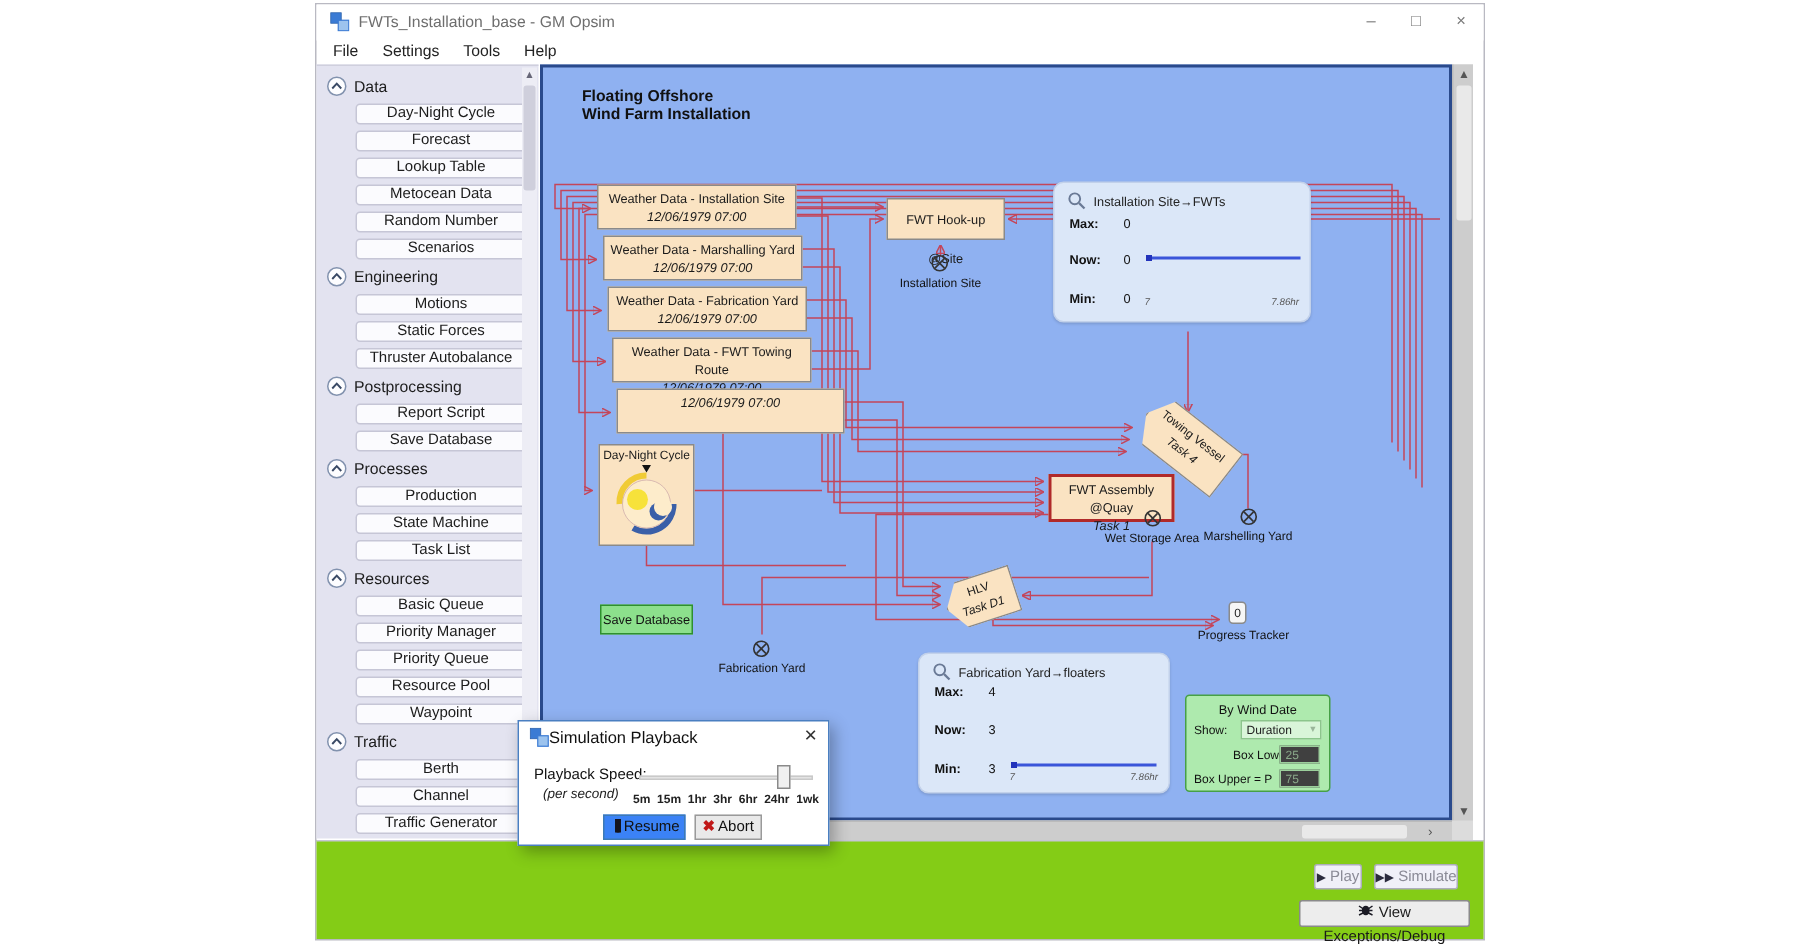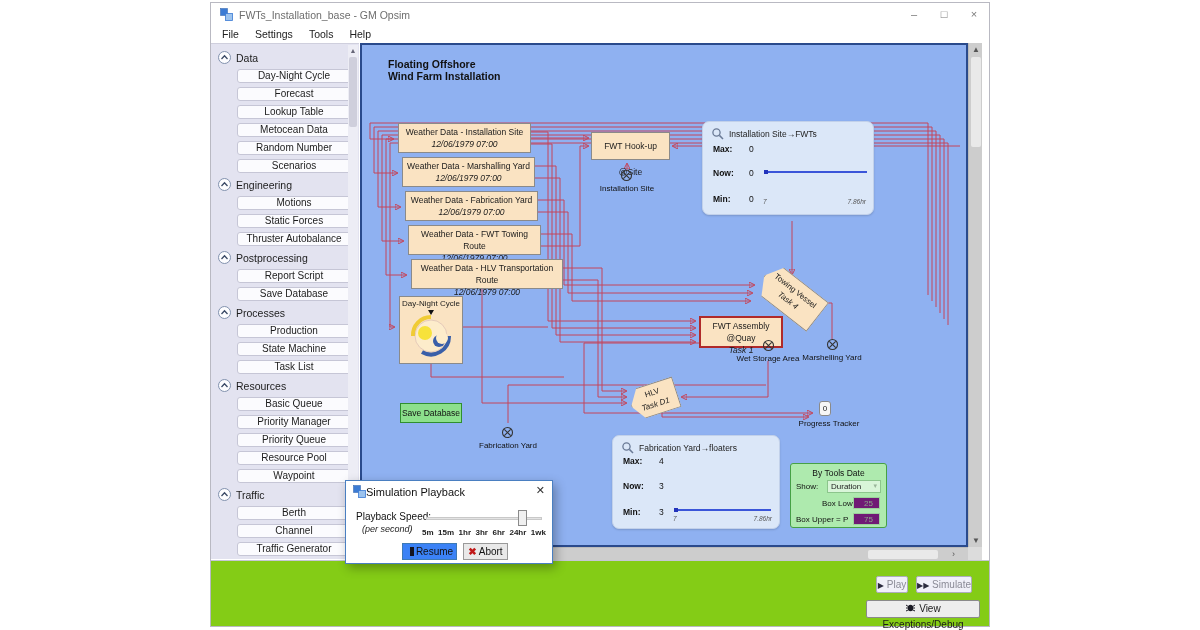--- a/index.html
+++ b/index.html
@@ -71,21 +71,21 @@
   .monitor .mline { position:absolute; height:2px; background:#3a55d9; }
   .monitor .mdot { position:absolute; width:4px; height:4px; background:#2233bb; }
   .monitor .ax { position:absolute; font-size:6.5px; font-style:italic; color:#555; }
   .mag-icon { position:absolute; left:8px; top:5px; }
 
   .greenpanel { position:absolute; left:428px; top:418px; width:97px; height:65px; background:#aeeaae; border:1px solid #46a046; border-radius:3px; }
   .gp-title { position:absolute; left:0; right:0; top:4px; text-align:center; font-size:8.5px; color:#111; }
   .gp-label { position:absolute; left:5px; font-size:8px; color:#111; }
   .gp-select { position:absolute; left:36px; top:16px; width:54px; height:13px; background:#d9f5d9; border:1px solid #8cc58c; font-size:8px; color:#222; padding:1px 3px; }
   .gp-select .car { float:right; color:#9ab59a; font-size:7px; }
-  .gp-input { position:absolute; width:27px; height:12px; background:#701a75; border:1px solid #9ccf9c; font-size:8px; color:#8aa98a; padding:1px 10px; }
+  .gp-input { position:absolute; width:27px; height:12px; background:#404040; border:1px solid #9ccf9c; font-size:8px; color:#8aa98a; padding:1px 3px; }
 
   
   .footer { position:absolute; left:0; top:557px; width:778px; height:66px; background:#84cc16; border-top:1px solid #c6c6d6; }
   .f-btn { position:absolute; background:#f0f0f8; border:1px solid #adadbc; border-radius:2px; font-size:10px; text-align:center; }
   .f-play { left:665px; top:15px; width:32px; height:17px; line-height:15px; color:#8a8a96; }
   .f-sim { left:705px; top:15px; width:56px; height:17px; line-height:15px; color:#8a8a96; }
   .f-debug { left:655px; top:39px; width:114px; height:18px; line-height:16px; color:#1a1a1a; background:#ededed; border:1px solid #8a8a8a; }
   .tri { color:#2b2b3e; font-size:8px; }
 
   
@@ -267,21 +267,20 @@
             </div>
             <div class="wblock" style="left: 43px; top: 146px; width: 133px; height: 30px;">
               <div>Weather Data - Fabrication Yard</div>
               <div class="ts">12/06/1979 07:00</div>
             </div>
             <div class="wblock" style="left: 46px; top: 180px; width: 133px; height: 30px;">
               <div>Weather Data - FWT Towing Route</div>
               <div class="ts">12/06/1979 07:00</div>
             </div>
             <div class="wblock" style="left: 49px; top: 214px; width: 152px; height: 30px;">
-              <div>Weather Data - HLV Transportation Route</div>
               <div class="ts">12/06/1979 07:00</div>
             </div>
           </div>
 
         <div class="block daynight">
           <div class="lbl">Day-Night Cycle</div>
           <svg width="60" height="50" viewBox="0 0 60 50">
             <polygon points="27,2 33,2 30,7" fill="#111"></polygon>
             <path d="M 12,28 A 18,18 0 0 1 30,9" stroke="#f0cb35" stroke-width="4" fill="none"></path>
             <path d="M 48,28 A 18,18 0 0 1 21,44" stroke="#3a5fa8" stroke-width="4" fill="none"></path>
@@ -372,21 +371,21 @@
           <span class="m-row-val" style="top:45px;">3</span>
           <span class="m-row-label" style="top:71px;">Min:</span>
           <span class="m-row-val" style="top:71px;">3</span>
           <div class="mline" style="left:62px;top:73px;width:96px;"></div>
           <div class="mdot" style="left:61px;top:72px;"></div>
           <span class="ax" style="left:60px;top:79px;">7</span>
           <span class="ax" style="right:7px;top:79px;">7.86hr</span>
         </div>
 
         <div class="greenpanel">
-          <div class="gp-title">By Tools Date</div>
+          <div class="gp-title">By Wind Date</div>
           <span class="gp-label" style="top:18px;">Show:</span>
           <div class="gp-select"><span>Duration</span><span class="car">▾</span></div>
           <span class="gp-label" style="top:35px;padding-left:26px;">Box Lower = P</span>
           <div class="gp-input" style="left:62px;top:33px;">25</div>
           <span class="gp-label" style="top:51px;">Box Upper = P</span>
           <div class="gp-input" style="left:62px;top:49px;">75</div>
         </div>
 
       </div>
 

